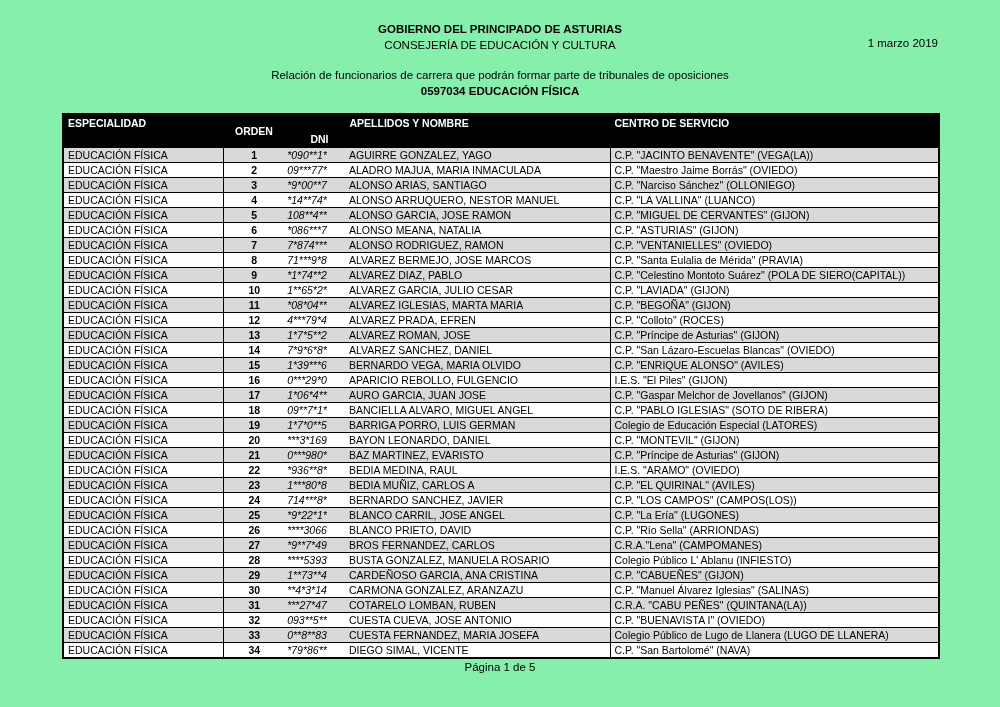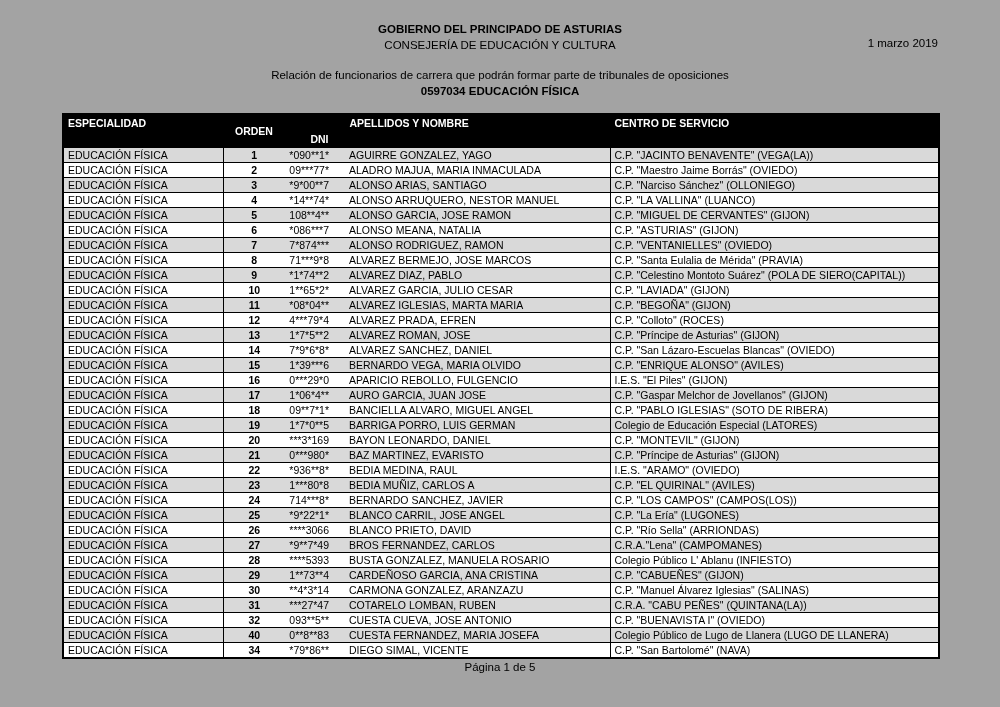--- a/index.html
+++ b/index.html
@@ -6,21 +6,21 @@
     margin: 0;
     padding: 0;
     background: #ffffff;
     font-family: "Liberation Sans", "DejaVu Sans", sans-serif;
     color: #000000;
   }
   .page {
     position: relative;
     width: 1000px;
     height: 707px;
-    background: #a3a3a3;
+    background: #86efac;
     overflow: hidden;
   }
   
   .doc-header {
     position: absolute;
     top: 21px;
     left: 0;
     width: 100%;
   }
   .org-line1 {
@@ -99,21 +99,21 @@
     overflow: hidden;
     font-size: 10.5px;
     line-height: 14px;
   }
   .roster-table tbody tr:nth-child(odd) td  { background: #d9d9d9; }
   .roster-table tbody tr:nth-child(even) td { background: #ffffff; }
 
   
   .roster-table td.td-esp    { border-left: 2px solid #000; border-right: 1px solid #000; }
   .roster-table td.td-orden  { text-align: center; padding: 0; font-weight: bold; }
-  .roster-table td.td-dni    { text-align: right; padding: 0 14px 0 0; }
+  .roster-table td.td-dni    { text-align: center; padding: 0 14px 0 0; font-style: italic; }
   .roster-table td.td-nombre { padding-left: 6px; }
   .roster-table td.td-centro { border-left: 1px solid #000; border-right: 2px solid #000; }
 
   .roster-table { border: 2px solid #000000; }
 
   
   .page-footer {
     position: absolute;
     top: 661px;
     left: 0;
@@ -375,21 +375,21 @@
   </tr>
         <tr>
     <td class="td-esp">EDUCACIÓN FÍSICA</td>
     <td class="td-orden">32</td>
     <td class="td-dni">093**5**</td>
     <td class="td-nombre">CUESTA CUEVA, JOSE ANTONIO</td>
     <td class="td-centro">C.P. "BUENAVISTA I" (OVIEDO)</td>
   </tr>
         <tr>
     <td class="td-esp">EDUCACIÓN FÍSICA</td>
-    <td class="td-orden">40</td>
+    <td class="td-orden">33</td>
     <td class="td-dni">0**8**83</td>
     <td class="td-nombre">CUESTA FERNANDEZ, MARIA JOSEFA</td>
     <td class="td-centro">Colegio Público de Lugo de Llanera (LUGO DE LLANERA)</td>
   </tr>
         <tr>
     <td class="td-esp">EDUCACIÓN FÍSICA</td>
     <td class="td-orden">34</td>
     <td class="td-dni">*79*86**</td>
     <td class="td-nombre">DIEGO SIMAL, VICENTE</td>
     <td class="td-centro">C.P. "San Bartolomé" (NAVA)</td>

